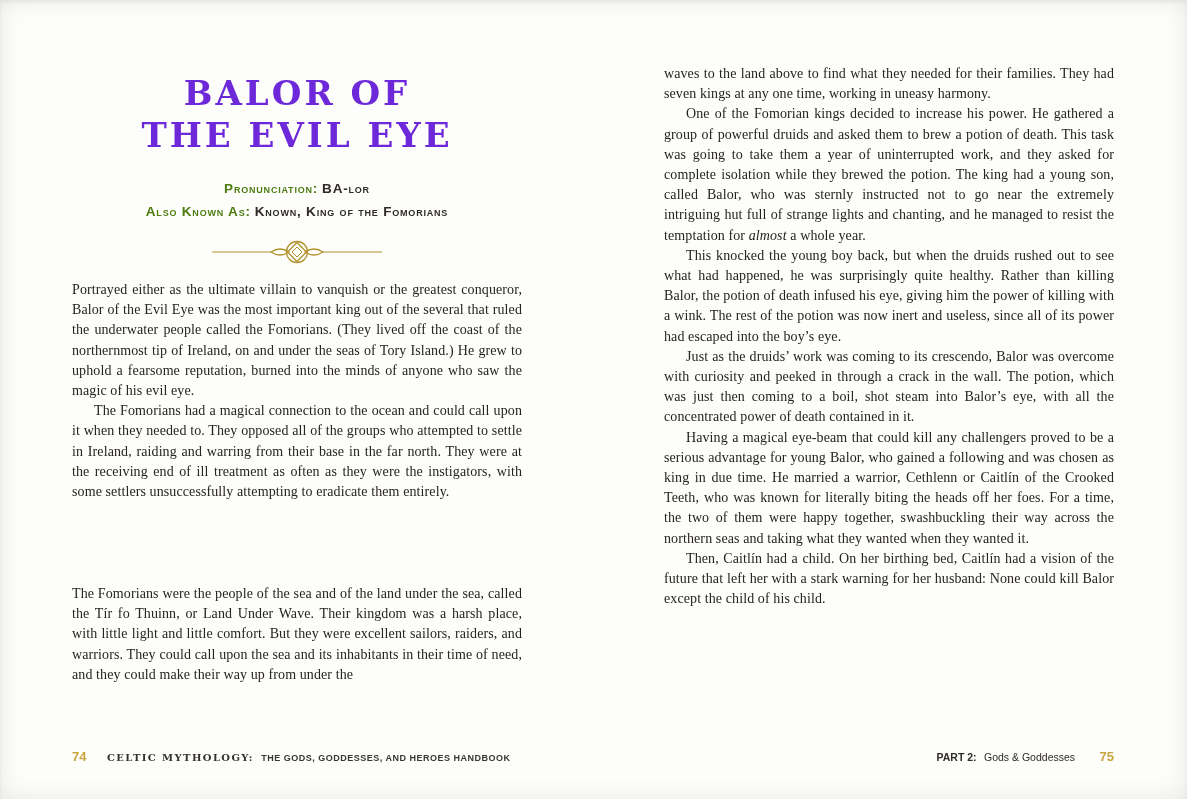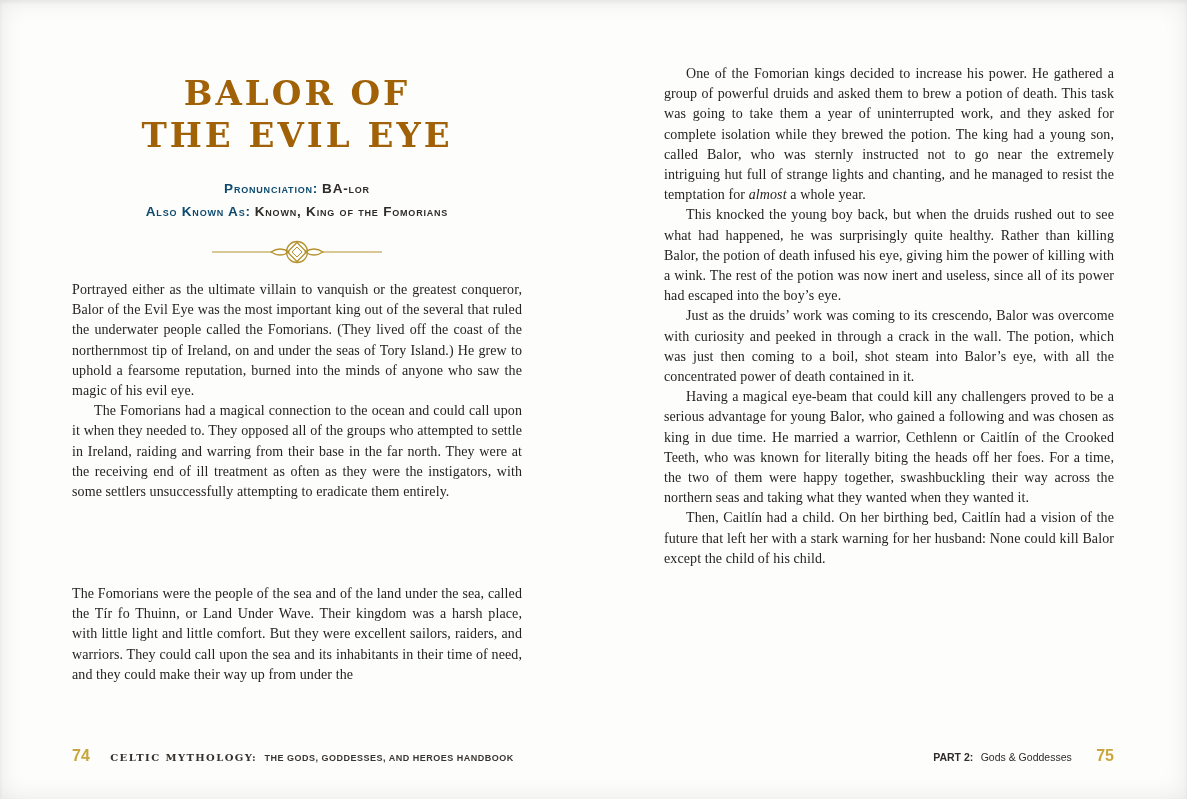--- a/index.html
+++ b/index.html
@@ -23,35 +23,35 @@
 
   
   .chapter-title {
     position: absolute; top: 72px; left: 0; width: 100%;
     text-align: center;
     font-family: "DejaVu Serif", serif;
     font-weight: 700;
     font-size: 34px;
     line-height: 42px;
     letter-spacing: 3px;
-    color: #a16207;
+    color: #6d28d9;
   }
 
   .meta-block {
     position: absolute; top: 177px; left: 0; width: 100%;
     text-align: center;
     font-family: "Liberation Sans", sans-serif;
     font-weight: 700;
     font-size: 13.5px;
     line-height: 23px;
     font-variant: small-caps;
     letter-spacing: 0.8px;
     color: #2f2b26;
   }
-  .meta-label { color: #0c4a6e; margin-right: 4px; }
+  .meta-label { color: #4d7c0f; margin-right: 4px; }
 
   .divider-wrap {
     position: absolute; top: 239px; left: 0; width: 100%;
     text-align: center;
   }
   .divider-wrap svg { display: inline-block; }
   .divider-wrap .stroke { fill: none; stroke: #b3922f; stroke-width: 1.3; }
   .divider-wrap .thin   { fill: none; stroke: #b3922f; stroke-width: 1; }
 
   
@@ -83,21 +83,21 @@
     position: absolute; top: 747px;
     font-family: "Liberation Sans", sans-serif;
     white-space: nowrap;
   }
   .footer-left  { left: 72px; }
   .footer-right { right: 73px; text-align: right; }
 
   .pagenum {
     color: #c9a63d;
     font-weight: 700;
-    font-size: 16px;
+    font-size: 13px;
   }
   .book-title {
     font-family: "DejaVu Serif", serif;
     font-weight: 700;
     font-size: 10px;
     letter-spacing: 1.4px;
     color: #35312c;
     margin-left: 16px;
   }
   .book-subtitle {
@@ -150,20 +150,21 @@
       </div>
 
 
     <div class="section-block body-text">
         <p class="para"><span>The Fomorians were the people of the sea and of the land under the sea, called the Tír fo Thuinn, or Land Under Wave. Their kingdom was a harsh place, with little light and little comfort. But they were excellent sailors, raiders, and warriors. They could call upon the sea and its inhabitants in their time of need, and they could make their way up from under the</span></p>
       </div>
   </div>
 
   <div class="col col-right">
     <div class="right-body body-text">
+        <p class="para"><span>waves to the land above to find what they needed for their families. They had seven kings at any one time, working in uneasy harmony.</span></p>
         <p class="para indent"><span>One of the Fomorian kings decided to increase his power. He gathered a group of powerful druids and asked them to brew a potion of death. This task was going to take them a year of uninterrupted work, and they asked for complete isolation while they brewed the potion. The king had a young son, called Balor, who was sternly instructed not to go near the extremely intriguing hut full of strange lights and chanting, and he managed to resist the temptation for </span><span class="em">almost</span><span> a whole year.</span></p>
         <p class="para indent"><span>This knocked the young boy back, but when the druids rushed out to see what had happened, he was surprisingly quite healthy. Rather than killing Balor, the potion of death infused his eye, giving him the power of killing with a wink. The rest of the potion was now inert and useless, since all of its power had escaped into the boy’s eye.</span></p>
         <p class="para indent"><span>Just as the druids’ work was coming to its crescendo, Balor was overcome with curiosity and peeked in through a crack in the wall. The potion, which was just then coming to a boil, shot steam into Balor’s eye, with all the concentrated power of death contained in it.</span></p>
         <p class="para indent"><span>Having a magical eye-beam that could kill any challengers proved to be a serious advantage for young Balor, who gained a following and was chosen as king in due time. He married a warrior, Cethlenn or Caitlín of the Crooked Teeth, who was known for literally biting the heads off her foes. For a time, the two of them were happy together, swashbuckling their way across the northern seas and taking what they wanted when they wanted it.</span></p>
         <p class="para indent"><span>Then, Caitlín had a child. On her birthing bed, Caitlín had a vision of the future that left her with a stark warning for her husband: None could kill Balor except the child of his child.</span></p>
       </div>
   </div>
 
   <div class="footer footer-left">
     <span class="pagenum">74</span>

